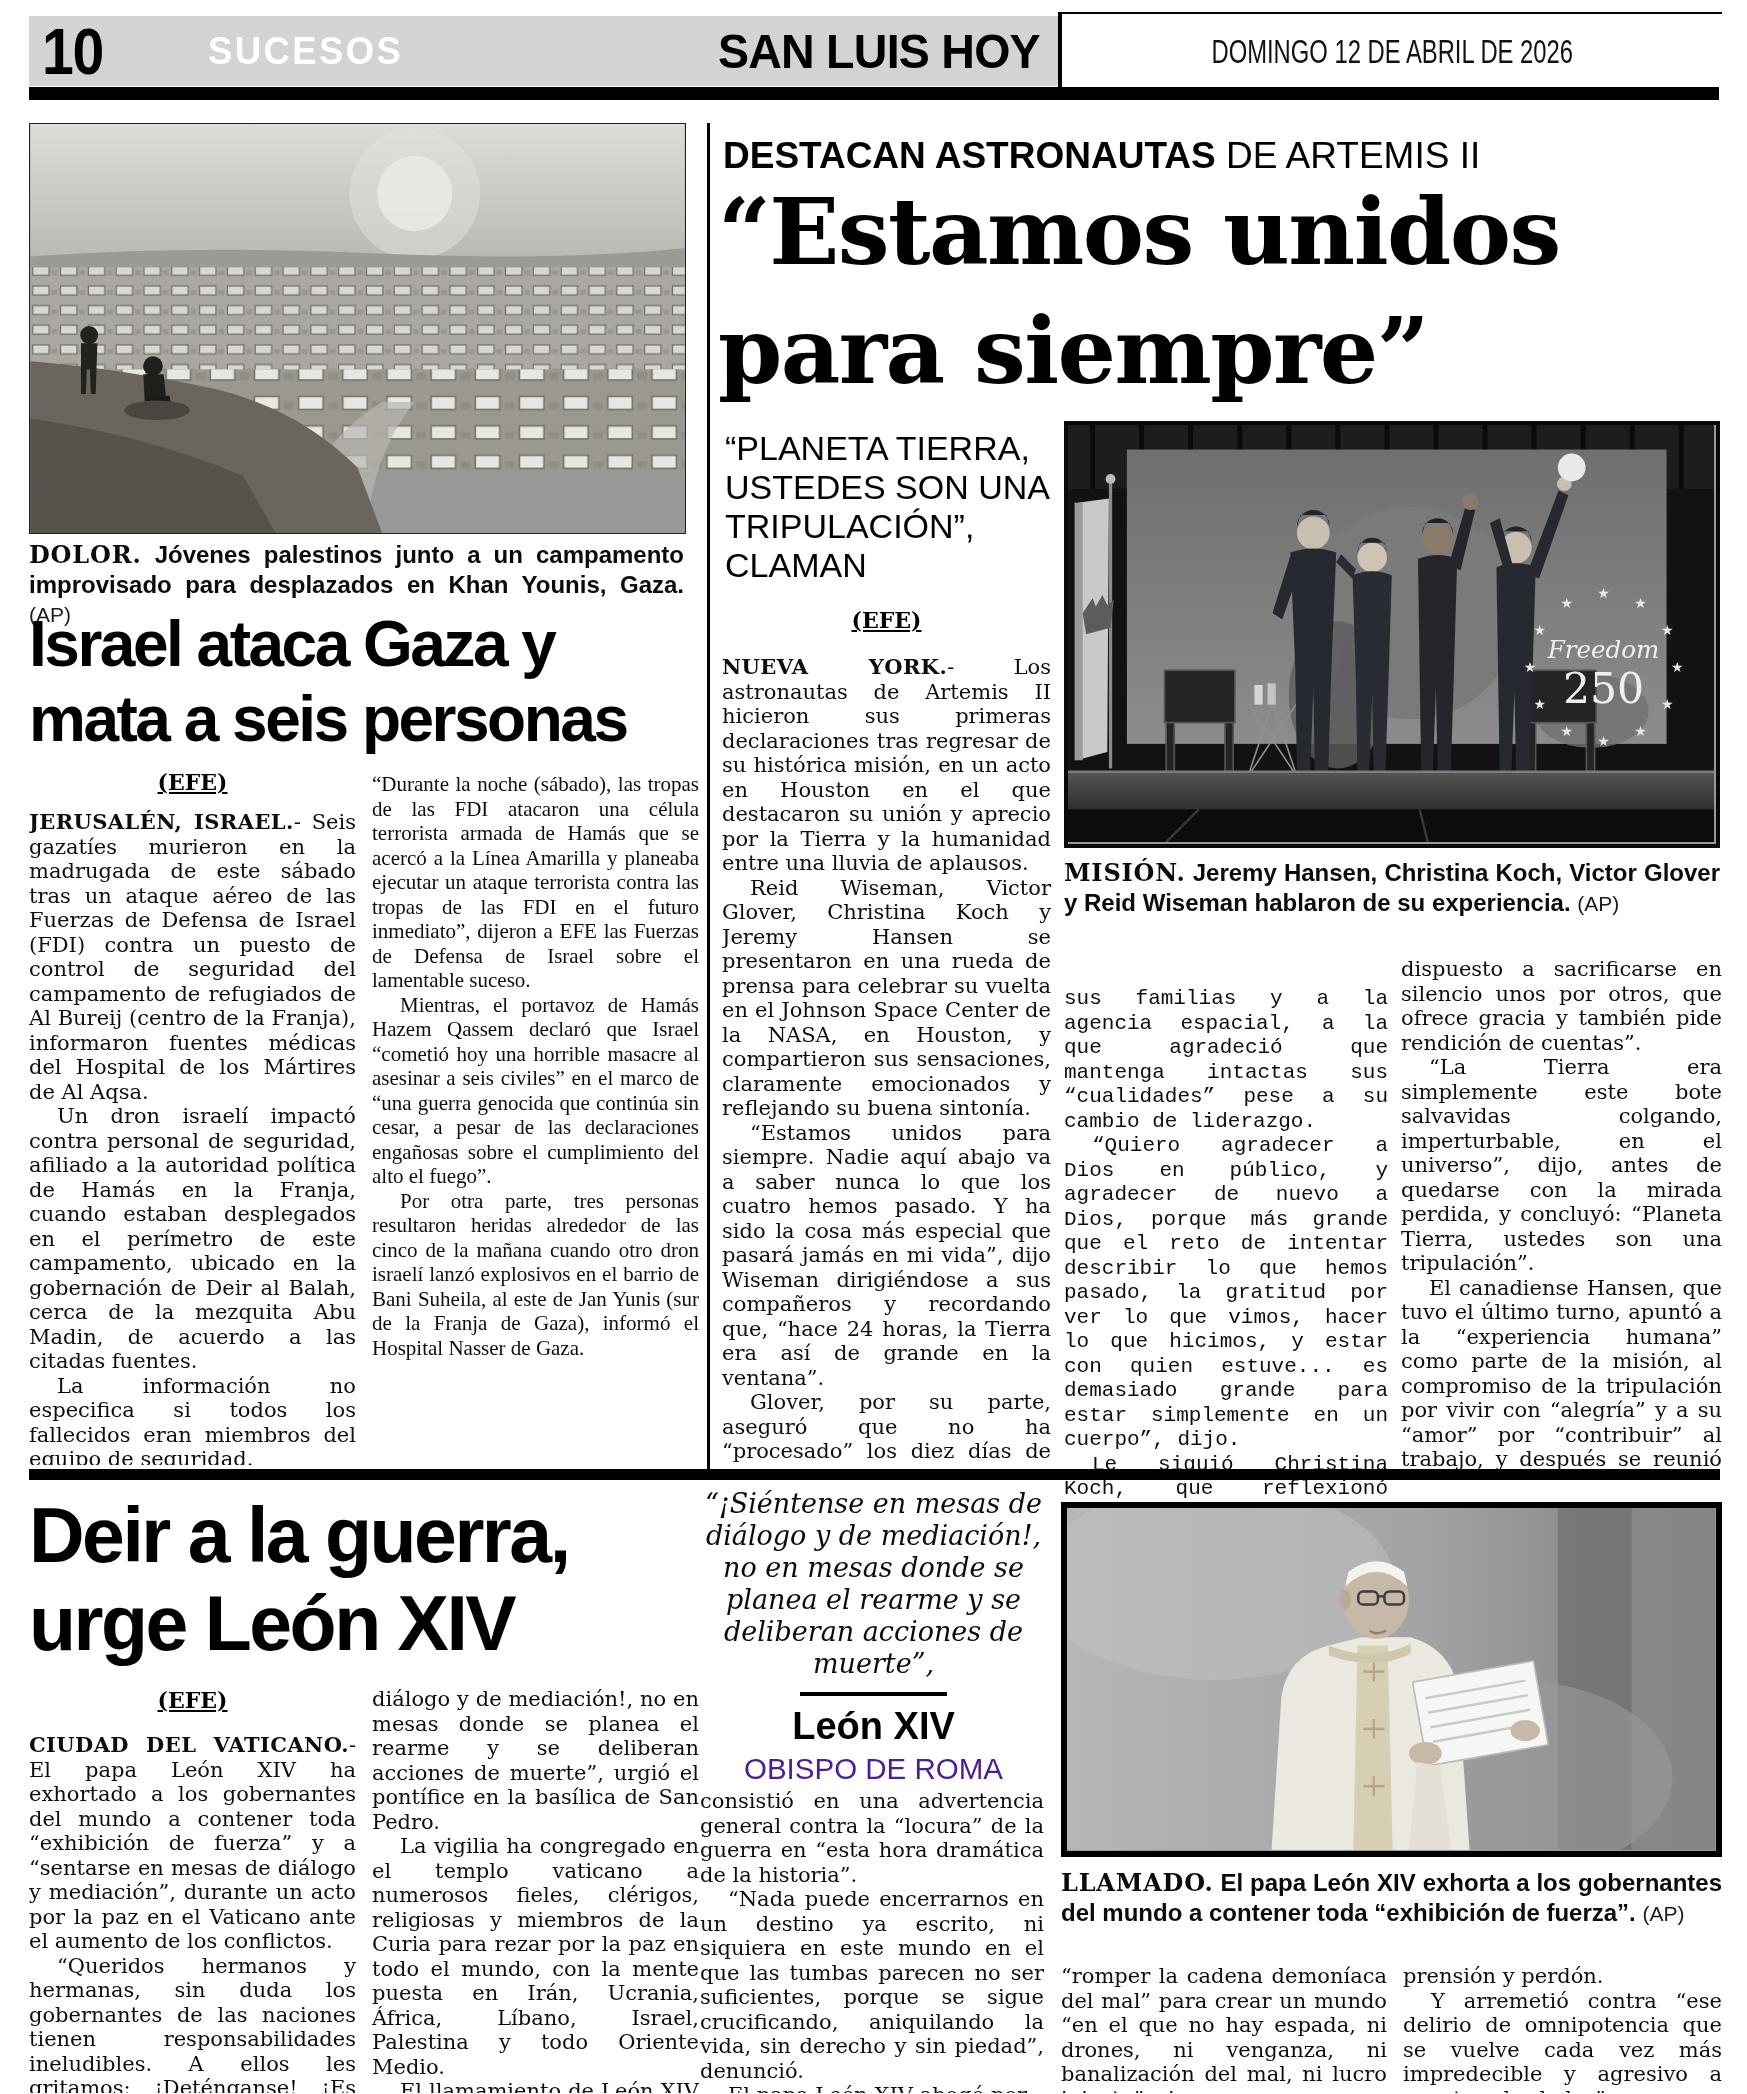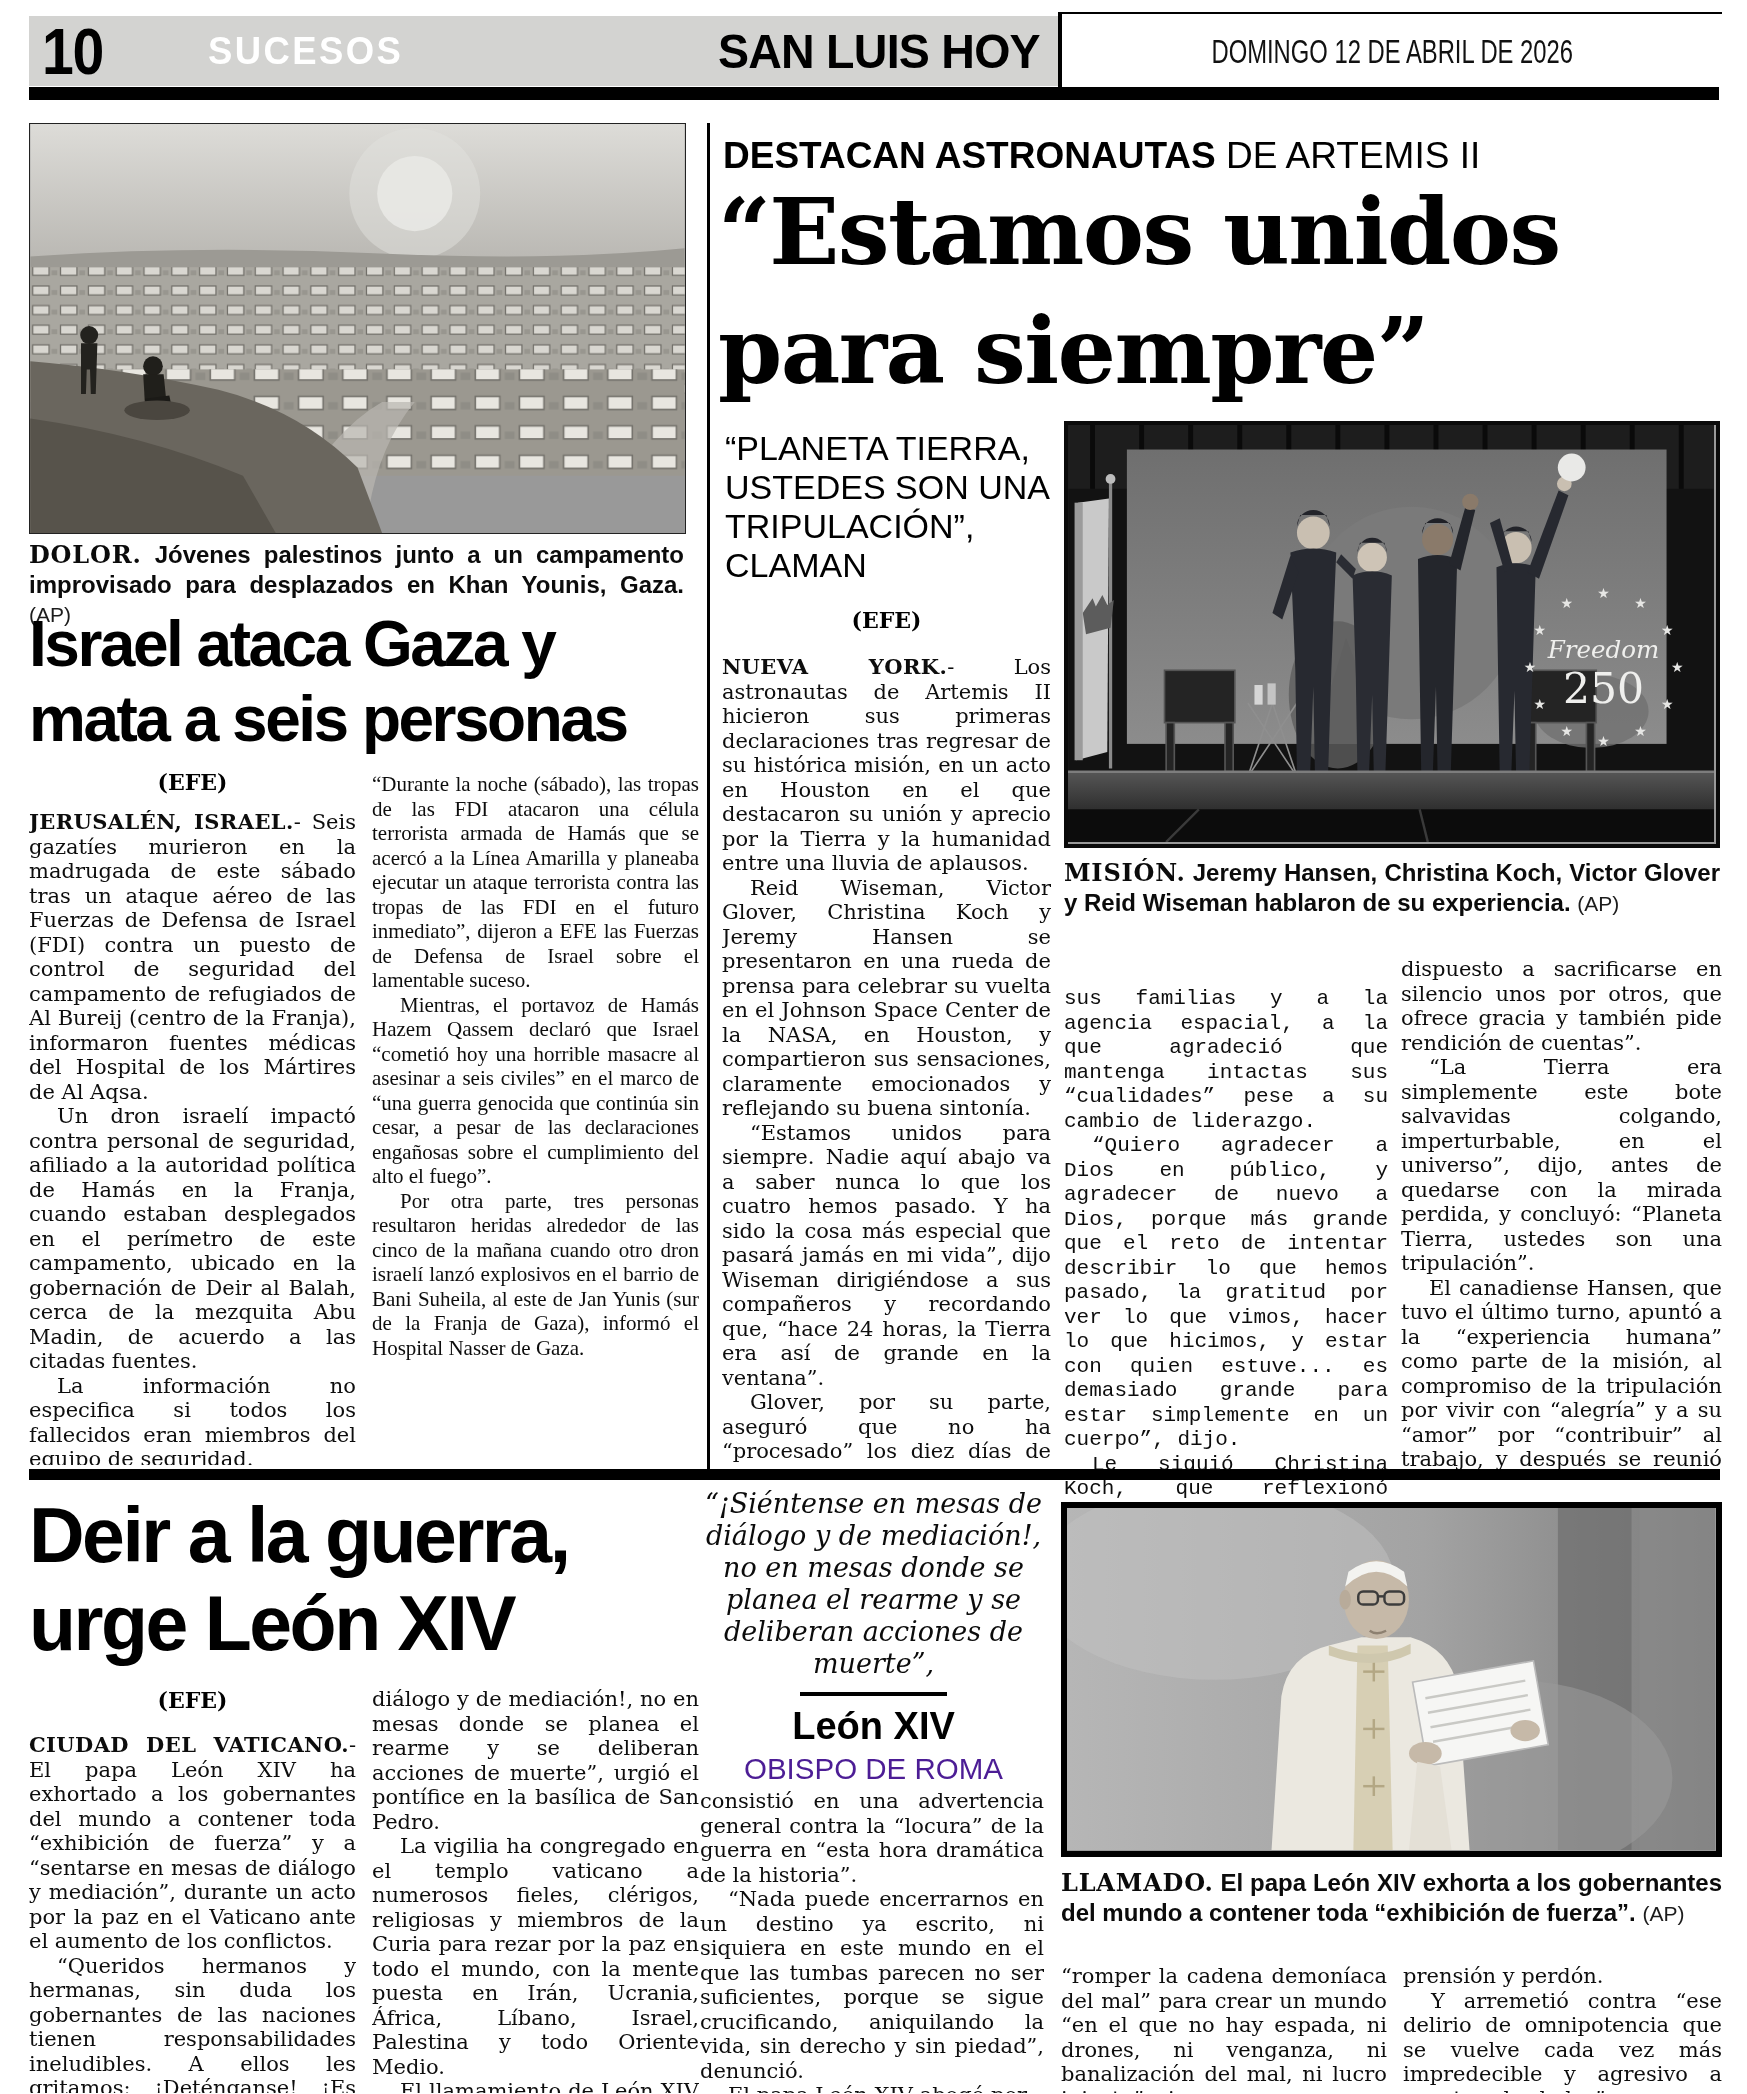--- a/index.html
+++ b/index.html
@@ -33,21 +33,21 @@
 
   
   .gaza-hl{left:29px;top:607px;width:675px;font:700 64px/75px "Liberation Sans",sans-serif;letter-spacing:-2.5px;color:#000;}
   .kicker{left:723px;top:135px;width:1023px;font:800 37px "Liberation Sans",sans-serif;color:#000;white-space:nowrap;}
   .kicker .k2{font-weight:400;}
   .artemis-hl{left:718px;top:173px;width:1028px;font:700 92px/119px "DejaVu Serif",serif;letter-spacing:-1.6px;color:#000;}
   .subhead{left:725px;top:429px;width:344px;font:400 34px/39px "Liberation Sans",sans-serif;color:#000;}
   .leon-hl{left:29px;top:1491px;width:687px;font:700 77px/88px "Liberation Sans",sans-serif;letter-spacing:-2.5px;color:#000;}
 
   
-  .efe{font:700 22px "DejaVu Serif",serif;text-align:center;color:#000;}
+  .efe{font:700 22px "DejaVu Serif",serif;text-align:center;color:#000;text-decoration:underline;}
   .btxt{font-family:"DejaVu Serif",serif;font-size:21px;line-height:24.5px;text-align:justify;overflow:hidden;}
   .btxt p{margin:0;text-indent:28px;}
   .btxt p.first{text-indent:0;}
   .dateline{font-weight:700;letter-spacing:0.4px;}
 
   
   .pullquote{left:700px;top:1488px;width:347px;text-align:center;}
   .pq-text{font:italic 400 27px/32px "DejaVu Serif",serif;color:#0b0b0b;}
   .pq-rule{width:147px;height:4.9px;background:#000;margin:11.5px auto 8.2px auto;}
   .pq-author{font:700 38px "Liberation Sans",sans-serif;color:#000;}

